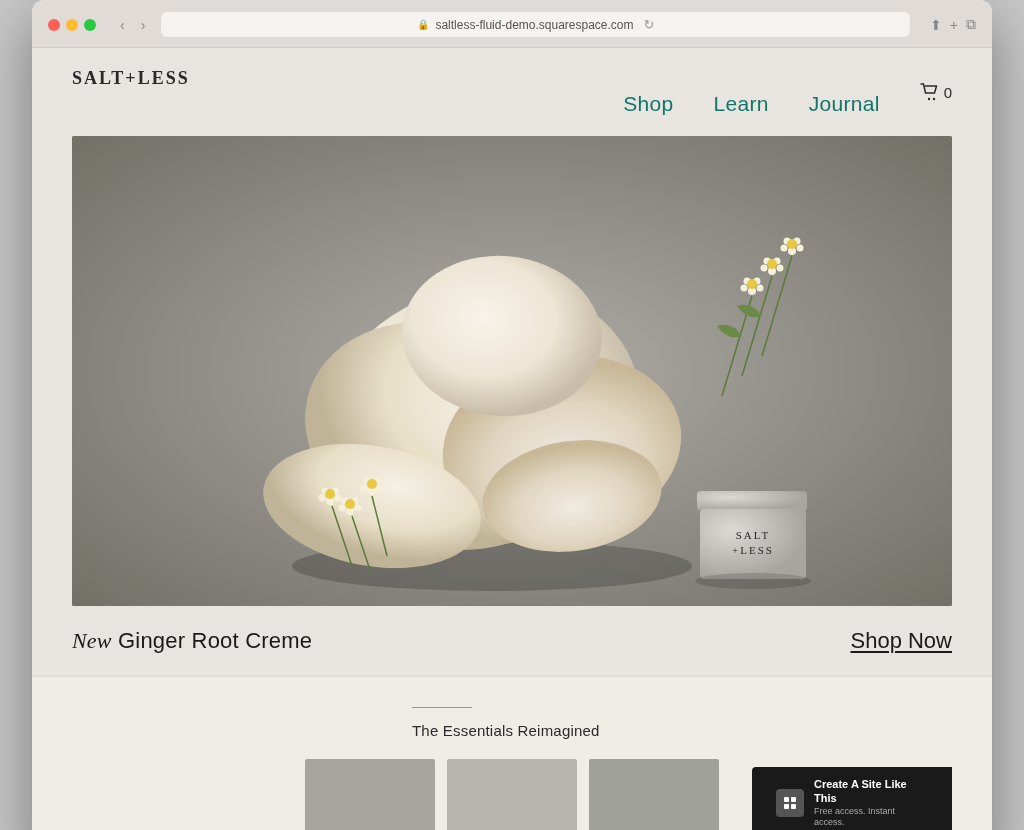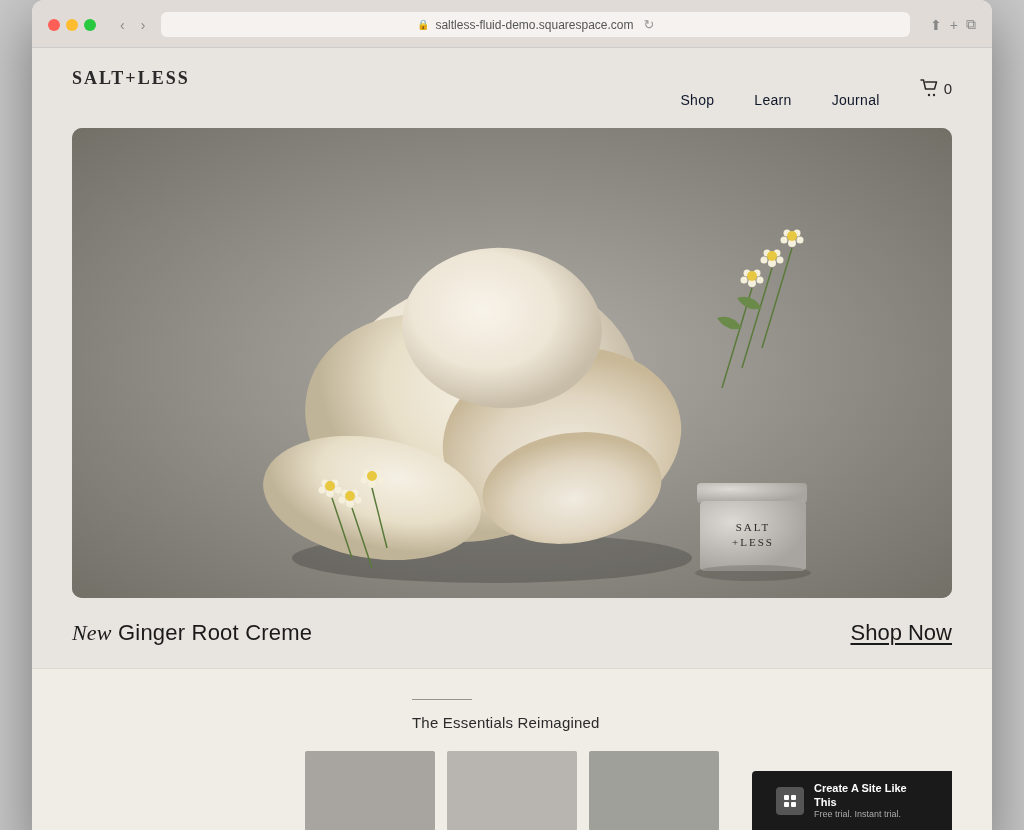--- a/index.html
+++ b/index.html
@@ -118,40 +118,40 @@
       font-weight: 600;
     }
 
     .site-nav {
       display: flex;
       align-items: center;
       gap: 40px;
     }
 
     .nav-link {
-      font-size: 14px;
-      color: #0f172a;
+      font-size: 21px;
+      color: #0f766e;
       text-decoration: none;
       letter-spacing: 0.3px;
       margin-top: 24px;
     }
 
     .cart-icon-wrap {
       display: flex;
       align-items: center;
       gap: 4px;
       font-size: 15px;
       color: #2a2a2a;
       cursor: pointer;
     }
 
     
     .hero-image-wrap {
       margin: 0 40px;
-      border-radius: 10px;
+      border-radius: 2px;
       overflow: hidden;
       height: 470px;
       background: #8a8a8a;
       position: relative;
     }
 
     
     .hero-svg {
       width: 100%;
       height: 100%;
@@ -465,20 +465,20 @@
           <div class="sq-logo">
             <svg width="16" height="16" viewBox="0 0 16 16" fill="white">
               <rect x="2" y="2" width="5" height="5" rx="1"></rect>
               <rect x="9" y="2" width="5" height="5" rx="1"></rect>
               <rect x="2" y="9" width="5" height="5" rx="1"></rect>
               <rect x="9" y="9" width="5" height="5" rx="1"></rect>
             </svg>
           </div>
           <div class="sq-text-wrap">
             <div class="sq-title">Create A Site Like This</div>
-            <div class="sq-subtitle">Free trial. Instant trial.</div>
+            <div class="sq-subtitle">Free access. Instant access.</div>
           </div>
         </div>
       </div>
     </div>
 
   </div>
 </div>
 
 </body></html>

